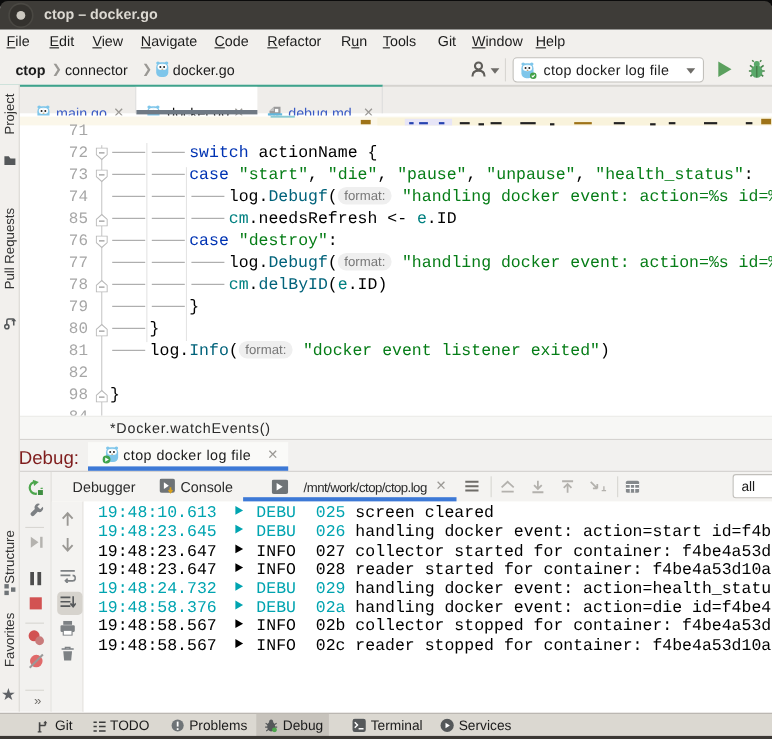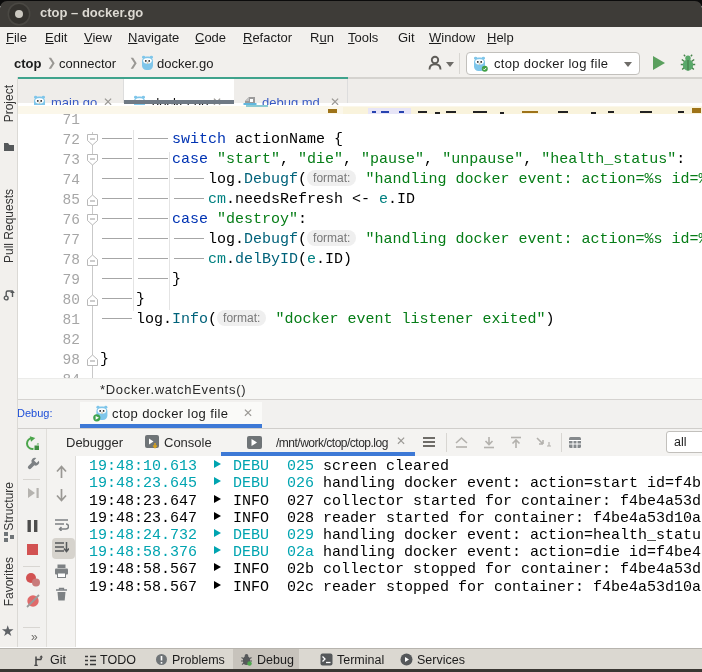--- a/index.html
+++ b/index.html
@@ -39,21 +39,21 @@
 .fn{color:#00627A;}
 .v{color:#008080;}
 .hint{display:inline-block;background:#EFEFEF;border-radius:8px;color:#787878;font-family:"Liberation Sans",sans-serif;font-size:12px;height:16px;line-height:16px;padding:0 6px;vertical-align:1px;}
 .guide{position:absolute;width:1px;background:#e4e4e4;}
 .fold{position:absolute;left:69px;width:11px;height:12px;}
 
 #crumbbar{position:absolute;left:18px;top:378px;width:684px;height:22px;background:#F7F7F5;border-top:1px solid #ebebe9;border-bottom:1px solid #d5d3d0;box-sizing:border-box;}
 #crumbbar .t{position:absolute;left:82px;top:3px;font-size:13px;letter-spacing:0.7px;color:#2b2b2b;}
 
 #dbghead{position:absolute;left:18px;top:400px;width:684px;height:29px;background:#F2F1EF;border-bottom:1px solid #d0cecb;box-sizing:border-box;}
-#dbghead .lbl{position:absolute;left:-1px;top:7px;font-size:11px;color:#1d4ed8;}
+#dbghead .lbl{position:absolute;left:-1px;top:7px;font-size:17px;color:#7f1d1d;}
 #dbgtab{position:absolute;left:62px;top:2px;width:182px;height:23px;background:#FAFAF8;}
 #dbgtab .txt{position:absolute;left:32px;top:4px;font-size:13px;letter-spacing:0.4px;color:#1c1c1c;white-space:nowrap;}
 #dbgtabline{position:absolute;left:62px;top:24px;width:182px;height:4px;background:#3D79D6;}
 
 #dbgrow{position:absolute;left:47px;top:429px;width:655px;height:27px;background:#F4F3F1;font-size:13px;color:#2b2b2b;}
 #dbgrow .it{position:absolute;top:6px;white-space:nowrap;}
 #t3line{position:absolute;left:174px;top:23px;width:194px;height:4px;background:#3D79D6;}
 #allbox{position:absolute;left:619px;top:2px;width:40px;height:22px;background:#fff;border:1px solid #c2c0bc;border-radius:3px;box-sizing:border-box;}
 #allbox span{position:absolute;left:7px;top:3px;font-size:12.5px;color:#1c1c1c;}
 

